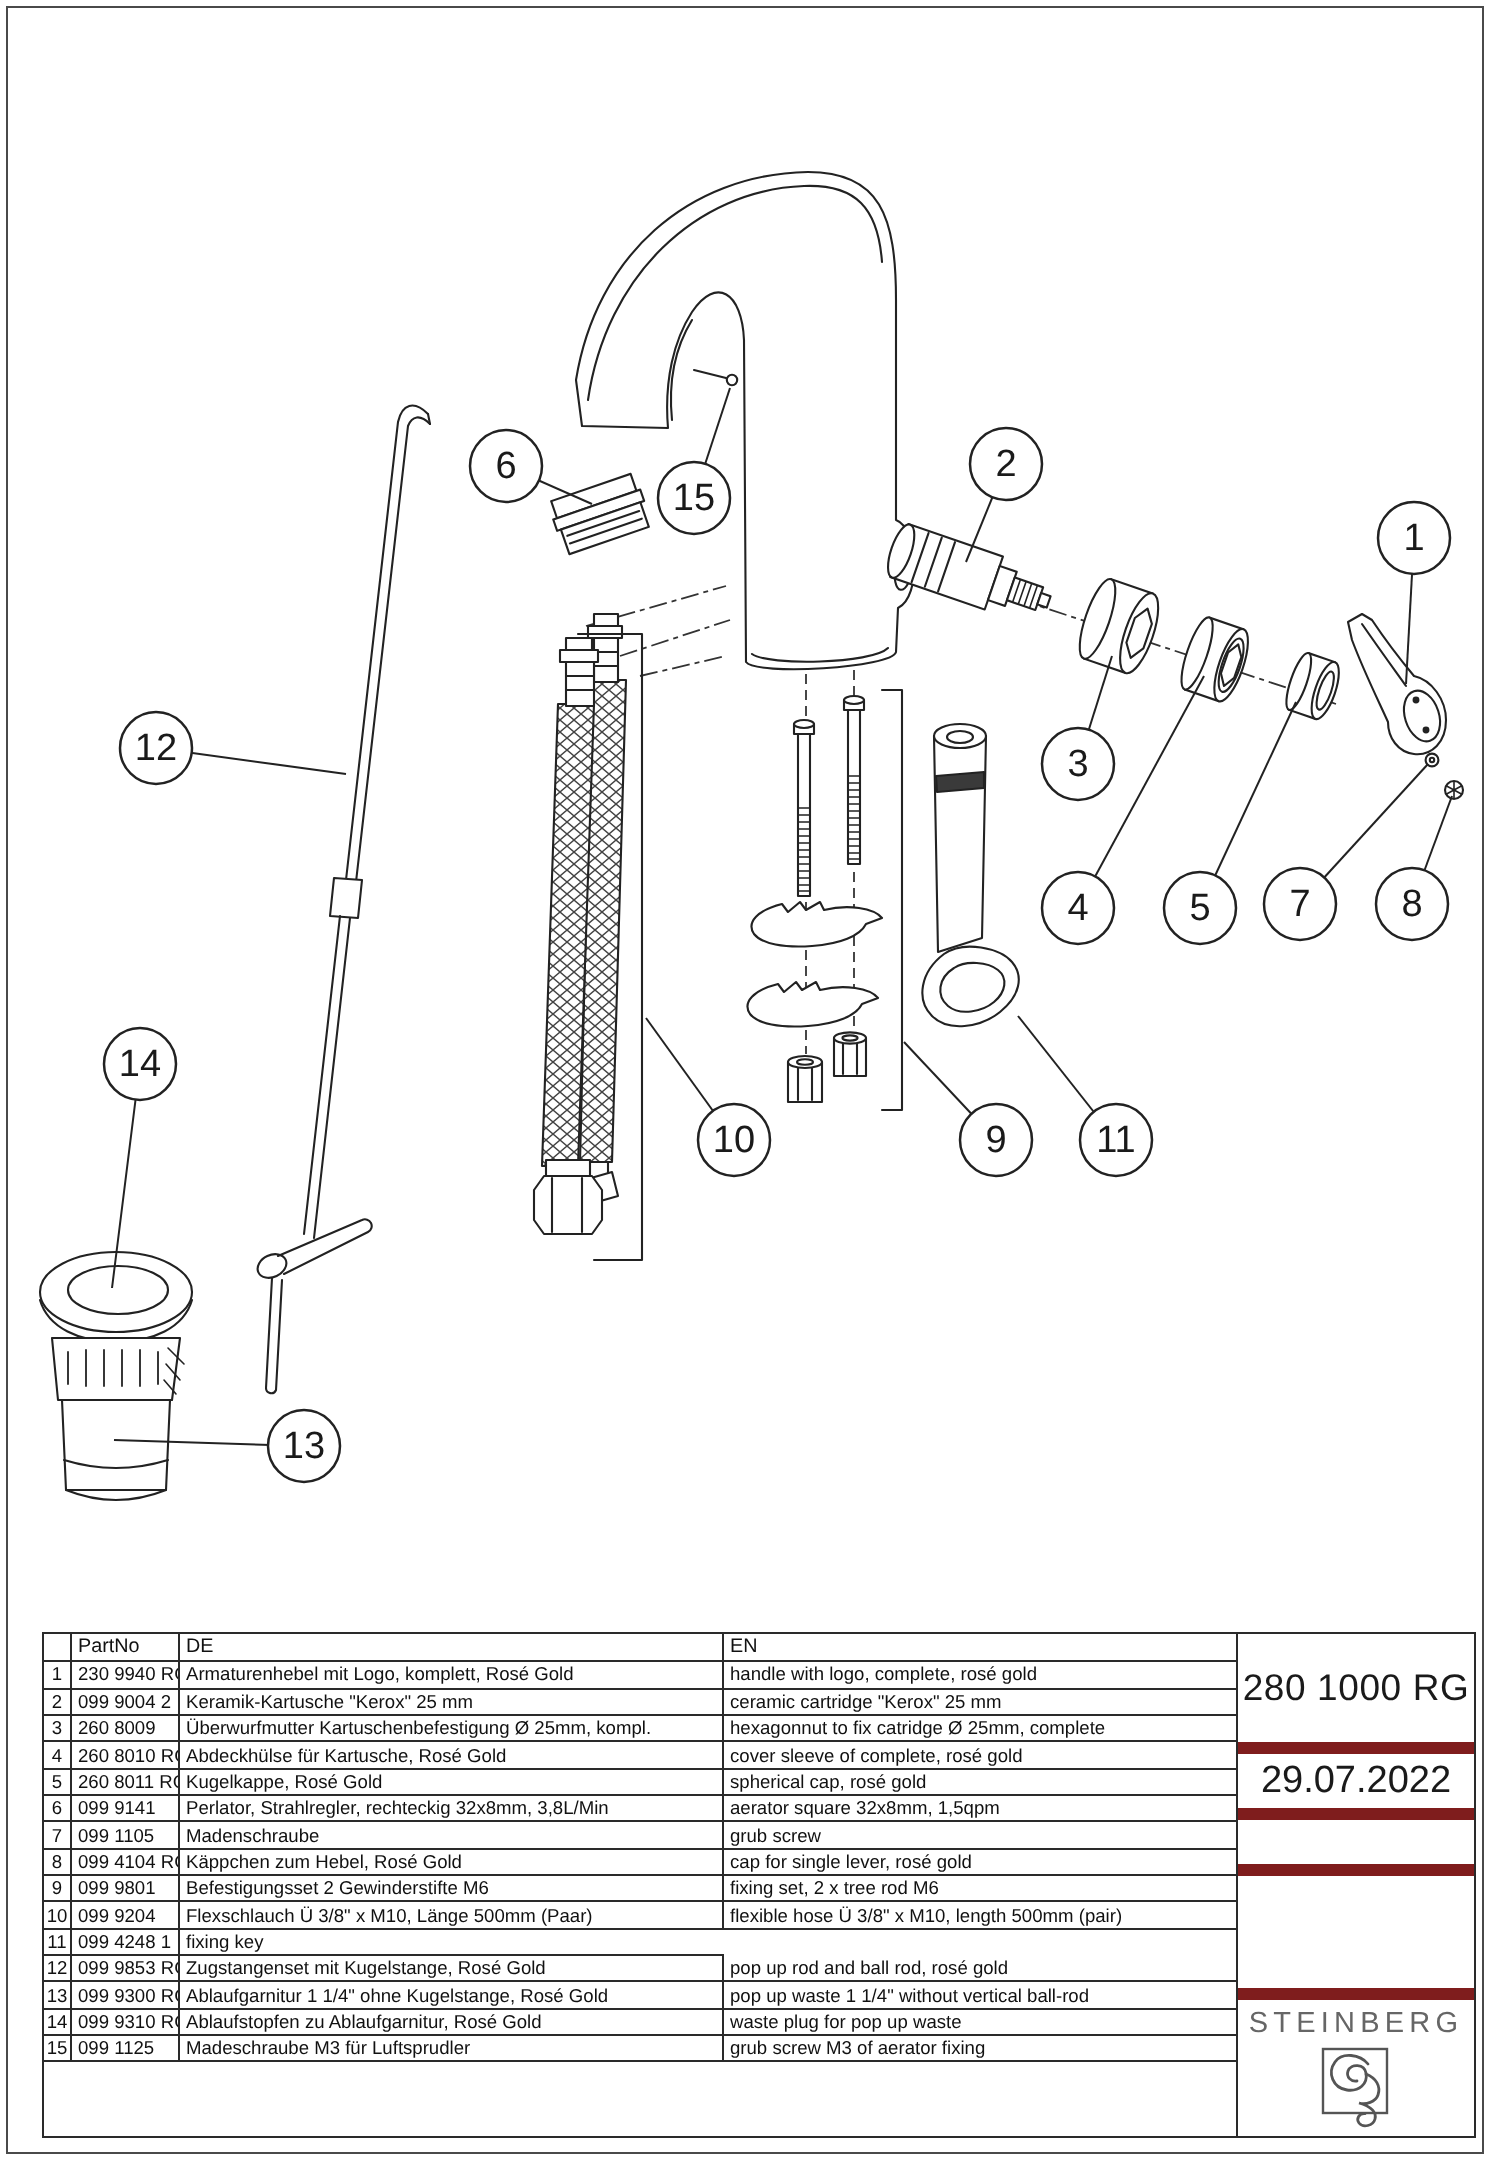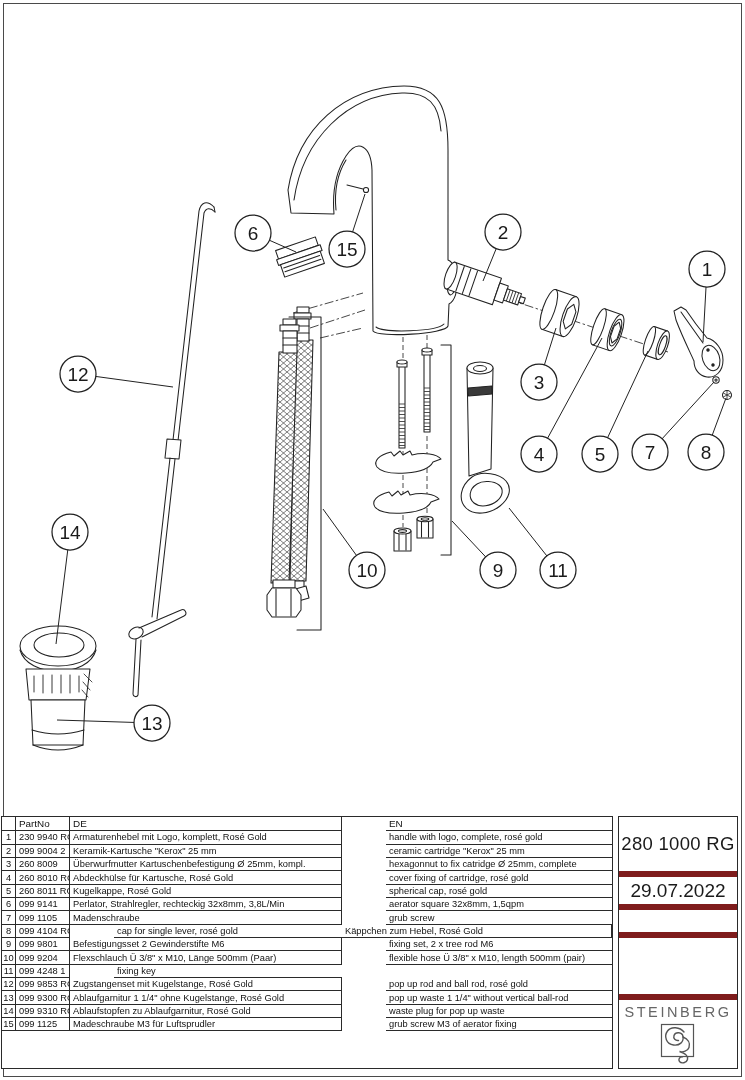--- a/index.html
+++ b/index.html
@@ -15,30 +15,30 @@
   svg.diagram * { vector-effect:none; }
   .ln { stroke:#222; stroke-width:1.05; fill:none; stroke-linecap:round; stroke-linejoin:round; }
   .dsh { stroke:#333; stroke-width:0.9; fill:none; stroke-dasharray:5 3; }
   .dd  { stroke:#333; stroke-width:0.9; fill:none; stroke-dasharray:9 2.5 2.5 2.5; }
   .leader { stroke:#222; stroke-width:1; }
   .callout-circle { fill:#fff; stroke:#222; stroke-width:1.25; }
   .callout-num { fill:#1a1a1a; stroke:none; font-family:"Liberation Sans",sans-serif;
     font-size:19px; text-anchor:middle; dominant-baseline:central; }
 
   
-  .ptable { position:absolute; left:1px; top:816px; width:612px; height:253px;
+  .ptable { position:absolute; left:21px; top:816px; width:612px; height:253px;
     border:1px solid #2a2a2a; box-sizing:border-box; background:#fff; }
   .prow { display:grid; grid-template-columns:14px 54px 272px 1fr; height:13.35px; }
   .prow.header { height:14.3px; }
   .pcell { border-right:1px solid #2a2a2a; border-bottom:1px solid #2a2a2a;
     box-sizing:border-box; padding:0 1px 0 3px; display:flex; align-items:center;
     font-size:9.3px; white-space:nowrap; overflow:hidden; color:#111; }
   .prow.header .pcell { font-size:9.9px; }
   .pcell.num { justify-content:center; padding:0; }
-  .pcell.en { border-right:none;margin-left:44px; }
+  .pcell.en { border-right:none; }
 
   
   .tblock { position:absolute; left:618px; top:816px; width:120px; height:253px;
     border:1px solid #2a2a2a; box-sizing:border-box; background:#fff;
     display:flex; flex-direction:column; }
   .tb-sec { border-bottom:6px solid #7f1d1d; box-sizing:border-box;
     display:flex; align-items:center; justify-content:center; }
   .tb-article { height:61px; font-size:18.5px; letter-spacing:0.3px; color:#1a1a1a; }
   .tb-date { height:33px; font-size:19px; color:#1a1a1a; }
   .tb-sp1 { height:28px; }
@@ -318,21 +318,21 @@
         <div class="prow">
           <div class="pcell num">3</div>
           <div class="pcell part">260 8009</div>
           <div class="pcell de">Überwurfmutter Kartuschenbefestigung Ø 25mm, kompl.</div>
           <div class="pcell en">hexagonnut to fix catridge Ø 25mm, complete</div>
         </div>
         <div class="prow">
           <div class="pcell num">4</div>
           <div class="pcell part">260 8010 RG</div>
           <div class="pcell de">Abdeckhülse für Kartusche, Rosé Gold</div>
-          <div class="pcell en">cover fixing of cartridge, rosé gold</div>
+          <div class="pcell en">cover sleeve of complete, rosé gold</div>
         </div>
         <div class="prow">
           <div class="pcell num">5</div>
           <div class="pcell part">260 8011 RG</div>
           <div class="pcell de">Kugelkappe, Rosé Gold</div>
           <div class="pcell en">spherical cap, rosé gold</div>
         </div>
         <div class="prow">
           <div class="pcell num">6</div>
           <div class="pcell part">099 9141</div>
@@ -341,22 +341,22 @@
         </div>
         <div class="prow">
           <div class="pcell num">7</div>
           <div class="pcell part">099 1105</div>
           <div class="pcell de">Madenschraube</div>
           <div class="pcell en">grub screw</div>
         </div>
         <div class="prow">
           <div class="pcell num">8</div>
           <div class="pcell part">099 4104 RG</div>
+          <div class="pcell de">Käppchen zum Hebel, Rosé Gold</div>
           <div class="pcell en">cap for single lever, rosé gold</div>
-          <div class="pcell de">Käppchen zum Hebel, Rosé Gold</div>
         </div>
         <div class="prow">
           <div class="pcell num">9</div>
           <div class="pcell part">099 9801</div>
           <div class="pcell de">Befestigungsset 2 Gewinderstifte M6</div>
           <div class="pcell en">fixing set, 2 x tree rod M6</div>
         </div>
         <div class="prow">
           <div class="pcell num">10</div>
           <div class="pcell part">099 9204</div>

